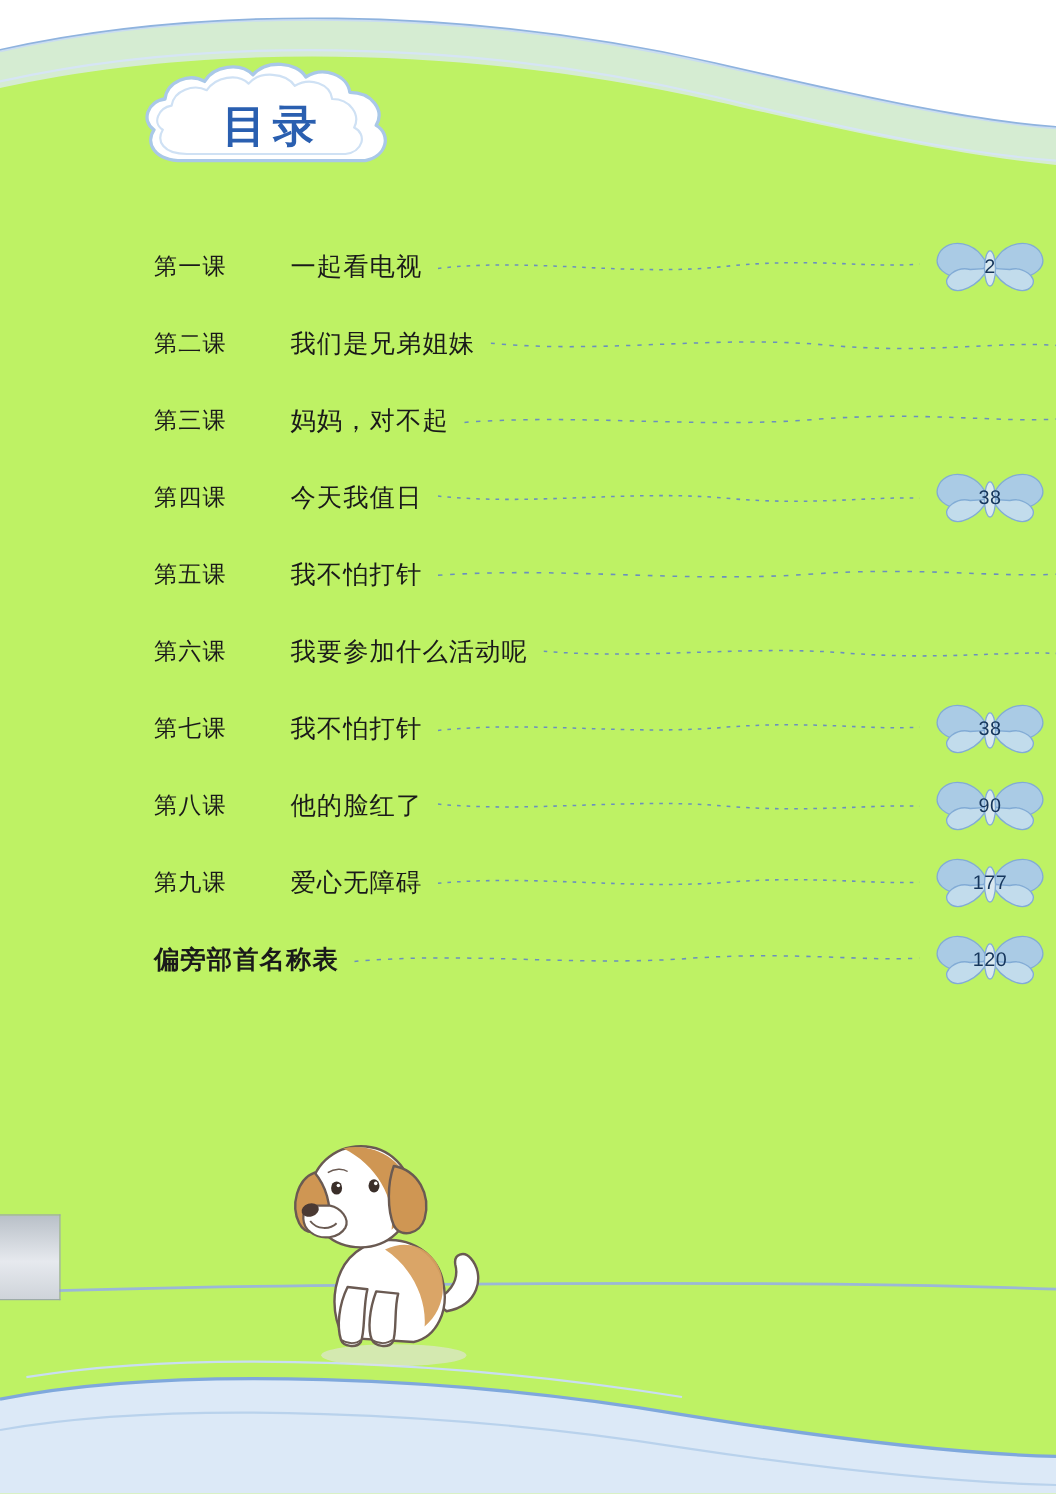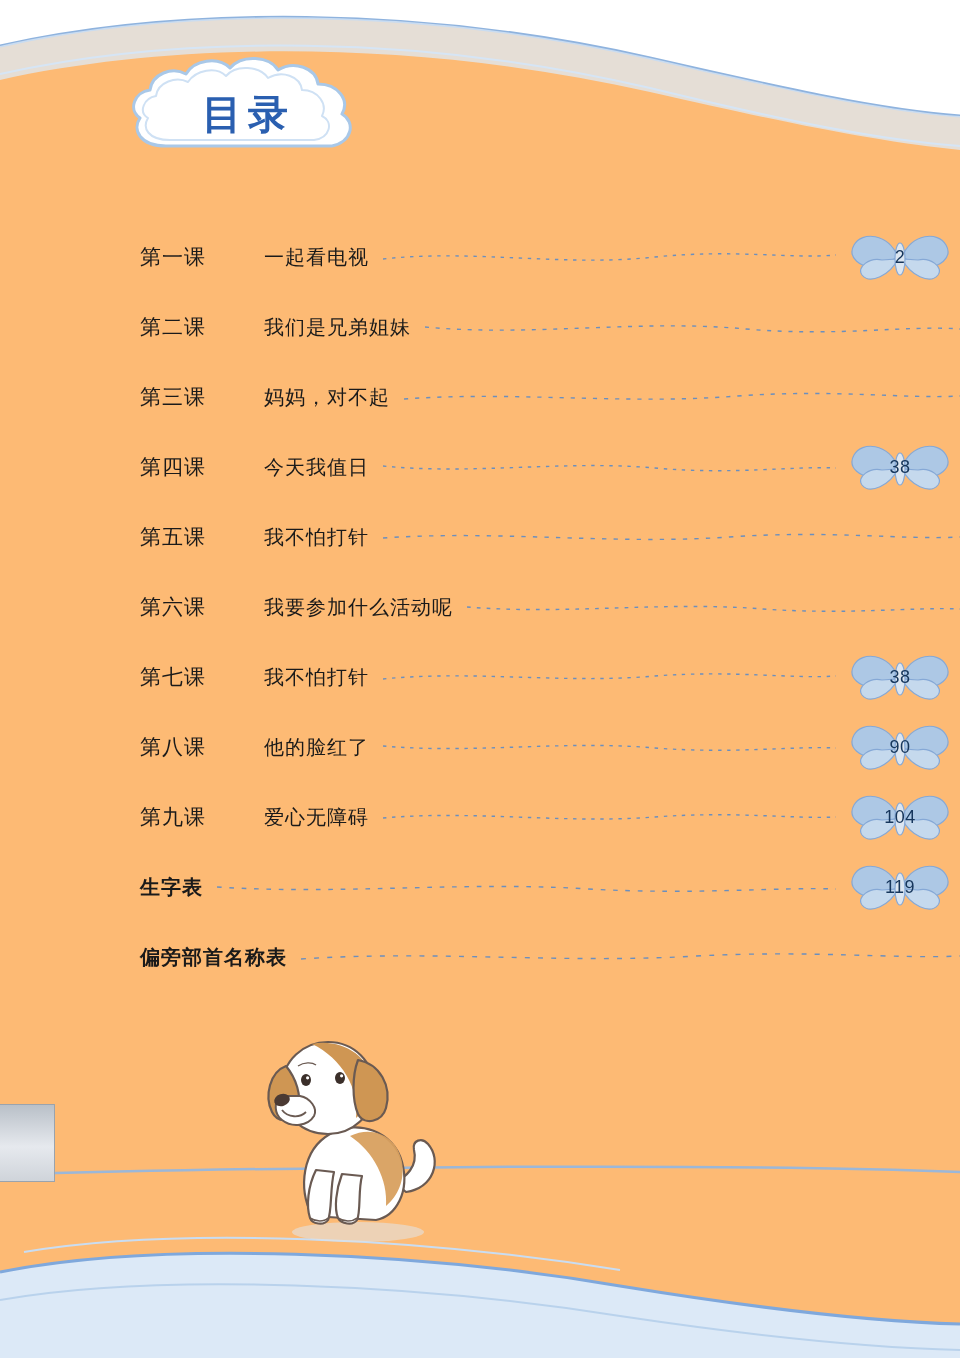--- a/index.html
+++ b/index.html
@@ -8,21 +8,21 @@
     background: #ffffff;
   }
   body {
     font-family: "Liberation Sans", sans-serif;
   }
   .page {
     position: relative;
     width: 960px;
     height: 1358px;
     overflow: hidden;
-    background: #fdba74;
+    background: #bef264;
   }
   
   .deco-svg {
     position: absolute;
     left: 0;
     top: 0;
     width: 960px;
     height: 1358px;
     pointer-events: none;
   }
@@ -47,41 +47,41 @@
     font-weight: bold;
     letter-spacing: 6px;
     color: #2a5fb0;
     font-family: "DejaVu Sans", "Liberation Sans", sans-serif;
     text-shadow: 0 1px 0 #ffffff;
   }
   
   .toc {
     position: absolute;
     left: 0;
-    top: 222px;
+    top: 207px;
     width: 960px;
   }
   .toc-row {
     position: relative;
     height: 70px;
     display: flex;
     align-items: center;
     padding-left: 140px;
     box-sizing: border-box;
   }
   .lesson-no {
     width: 124px;
     flex: 0 0 124px;
     font-size: 21px;
     color: #1a1a1a;
     font-family: "DejaVu Sans", "Liberation Sans", sans-serif;
     letter-spacing: 1px;
   }
   .lesson-title {
-    font-size: 20px;
+    font-size: 23px;
     color: #1a1a1a;
     font-family: "DejaVu Sans", "Liberation Sans", sans-serif;
     letter-spacing: 1px;
     white-space: nowrap;
     padding-right: 14px;
   }
   .toc-row.appendix .lesson-title {
     font-weight: bold;
     padding-left: 0;
   }
@@ -312,53 +312,44 @@
       <div class="page-badge">
         <svg width="112" height="60" viewBox="0 0 112 60">
           <g opacity="0.95">
             <path d="M54,30 C44,6 18,4 10,18 C3,30 16,42 34,40 Z" fill="#a9c9ec" stroke="#7fa8dc" stroke-width="1.2"></path>
             <path d="M58,30 C68,6 94,4 102,18 C109,30 96,42 78,40 Z" fill="#a9c9ec" stroke="#7fa8dc" stroke-width="1.2"></path>
             <path d="M54,32 C46,48 26,58 18,48 C12,40 26,30 38,33 Z" fill="#c3dbf4" stroke="#7fa8dc" stroke-width="1.2"></path>
             <path d="M58,32 C66,48 86,58 94,48 C100,40 86,30 74,33 Z" fill="#c3dbf4" stroke="#7fa8dc" stroke-width="1.2"></path>
             <ellipse cx="56" cy="32" rx="5" ry="16" fill="#dbe9f8" stroke="#7fa8dc" stroke-width="1.2"></ellipse>
           </g>
         </svg>
-        <span class="page-num">104</span>
-      </div>
-    </div>
+        <span class="page-num">177</span>
+      </div>
+    </div>
+
 
     <div class="toc-row appendix">
 
-      <div class="lesson-title">生字表</div>
-      <div class="dots">
-        <svg viewBox="0 0 400 20" preserveAspectRatio="none">
-            <path d="M0,10 C80,18 160,4 240,12 C310,18 360,10 400,12" fill="none" stroke="#6b8fbe" stroke-width="1.4" stroke-dasharray="3 5"></path>
-          </svg>
-      </div>
-      <div class="page-badge">
-        <svg width="112" height="60" viewBox="0 0 112 60">
-          <g opacity="0.95">
-            <path d="M54,30 C44,6 18,4 10,18 C3,30 16,42 34,40 Z" fill="#a9c9ec" stroke="#7fa8dc" stroke-width="1.2"></path>
-            <path d="M58,30 C68,6 94,4 102,18 C109,30 96,42 78,40 Z" fill="#a9c9ec" stroke="#7fa8dc" stroke-width="1.2"></path>
-            <path d="M54,32 C46,48 26,58 18,48 C12,40 26,30 38,33 Z" fill="#c3dbf4" stroke="#7fa8dc" stroke-width="1.2"></path>
-            <path d="M58,32 C66,48 86,58 94,48 C100,40 86,30 74,33 Z" fill="#c3dbf4" stroke="#7fa8dc" stroke-width="1.2"></path>
-            <ellipse cx="56" cy="32" rx="5" ry="16" fill="#dbe9f8" stroke="#7fa8dc" stroke-width="1.2"></ellipse>
-          </g>
-        </svg>
-        <span class="page-num">119</span>
-      </div>
-    </div>
-
-    <div class="toc-row appendix">
-
       <div class="lesson-title">偏旁部首名称表</div>
       <div class="dots">
         <svg viewBox="0 0 400 20" preserveAspectRatio="none">
             <path d="M0,12 C80,3 160,17 240,9 C310,3 360,12 400,9" fill="none" stroke="#6b8fbe" stroke-width="1.4" stroke-dasharray="3 5"></path>
           </svg>
+      </div>
+      <div class="page-badge">
+        <svg width="112" height="60" viewBox="0 0 112 60">
+          <g opacity="0.95">
+            <path d="M54,30 C44,6 18,4 10,18 C3,30 16,42 34,40 Z" fill="#a9c9ec" stroke="#7fa8dc" stroke-width="1.2"></path>
+            <path d="M58,30 C68,6 94,4 102,18 C109,30 96,42 78,40 Z" fill="#a9c9ec" stroke="#7fa8dc" stroke-width="1.2"></path>
+            <path d="M54,32 C46,48 26,58 18,48 C12,40 26,30 38,33 Z" fill="#c3dbf4" stroke="#7fa8dc" stroke-width="1.2"></path>
+            <path d="M58,32 C66,48 86,58 94,48 C100,40 86,30 74,33 Z" fill="#c3dbf4" stroke="#7fa8dc" stroke-width="1.2"></path>
+            <ellipse cx="56" cy="32" rx="5" ry="16" fill="#dbe9f8" stroke="#7fa8dc" stroke-width="1.2"></ellipse>
+          </g>
+        </svg>
+        <span class="page-num">120</span>
       </div>
     </div>
 
   </div>
 
   <div class="ground-block"></div>
 
   <div class="dog">
     <svg width="220" height="230" viewBox="0 0 220 230">
 

